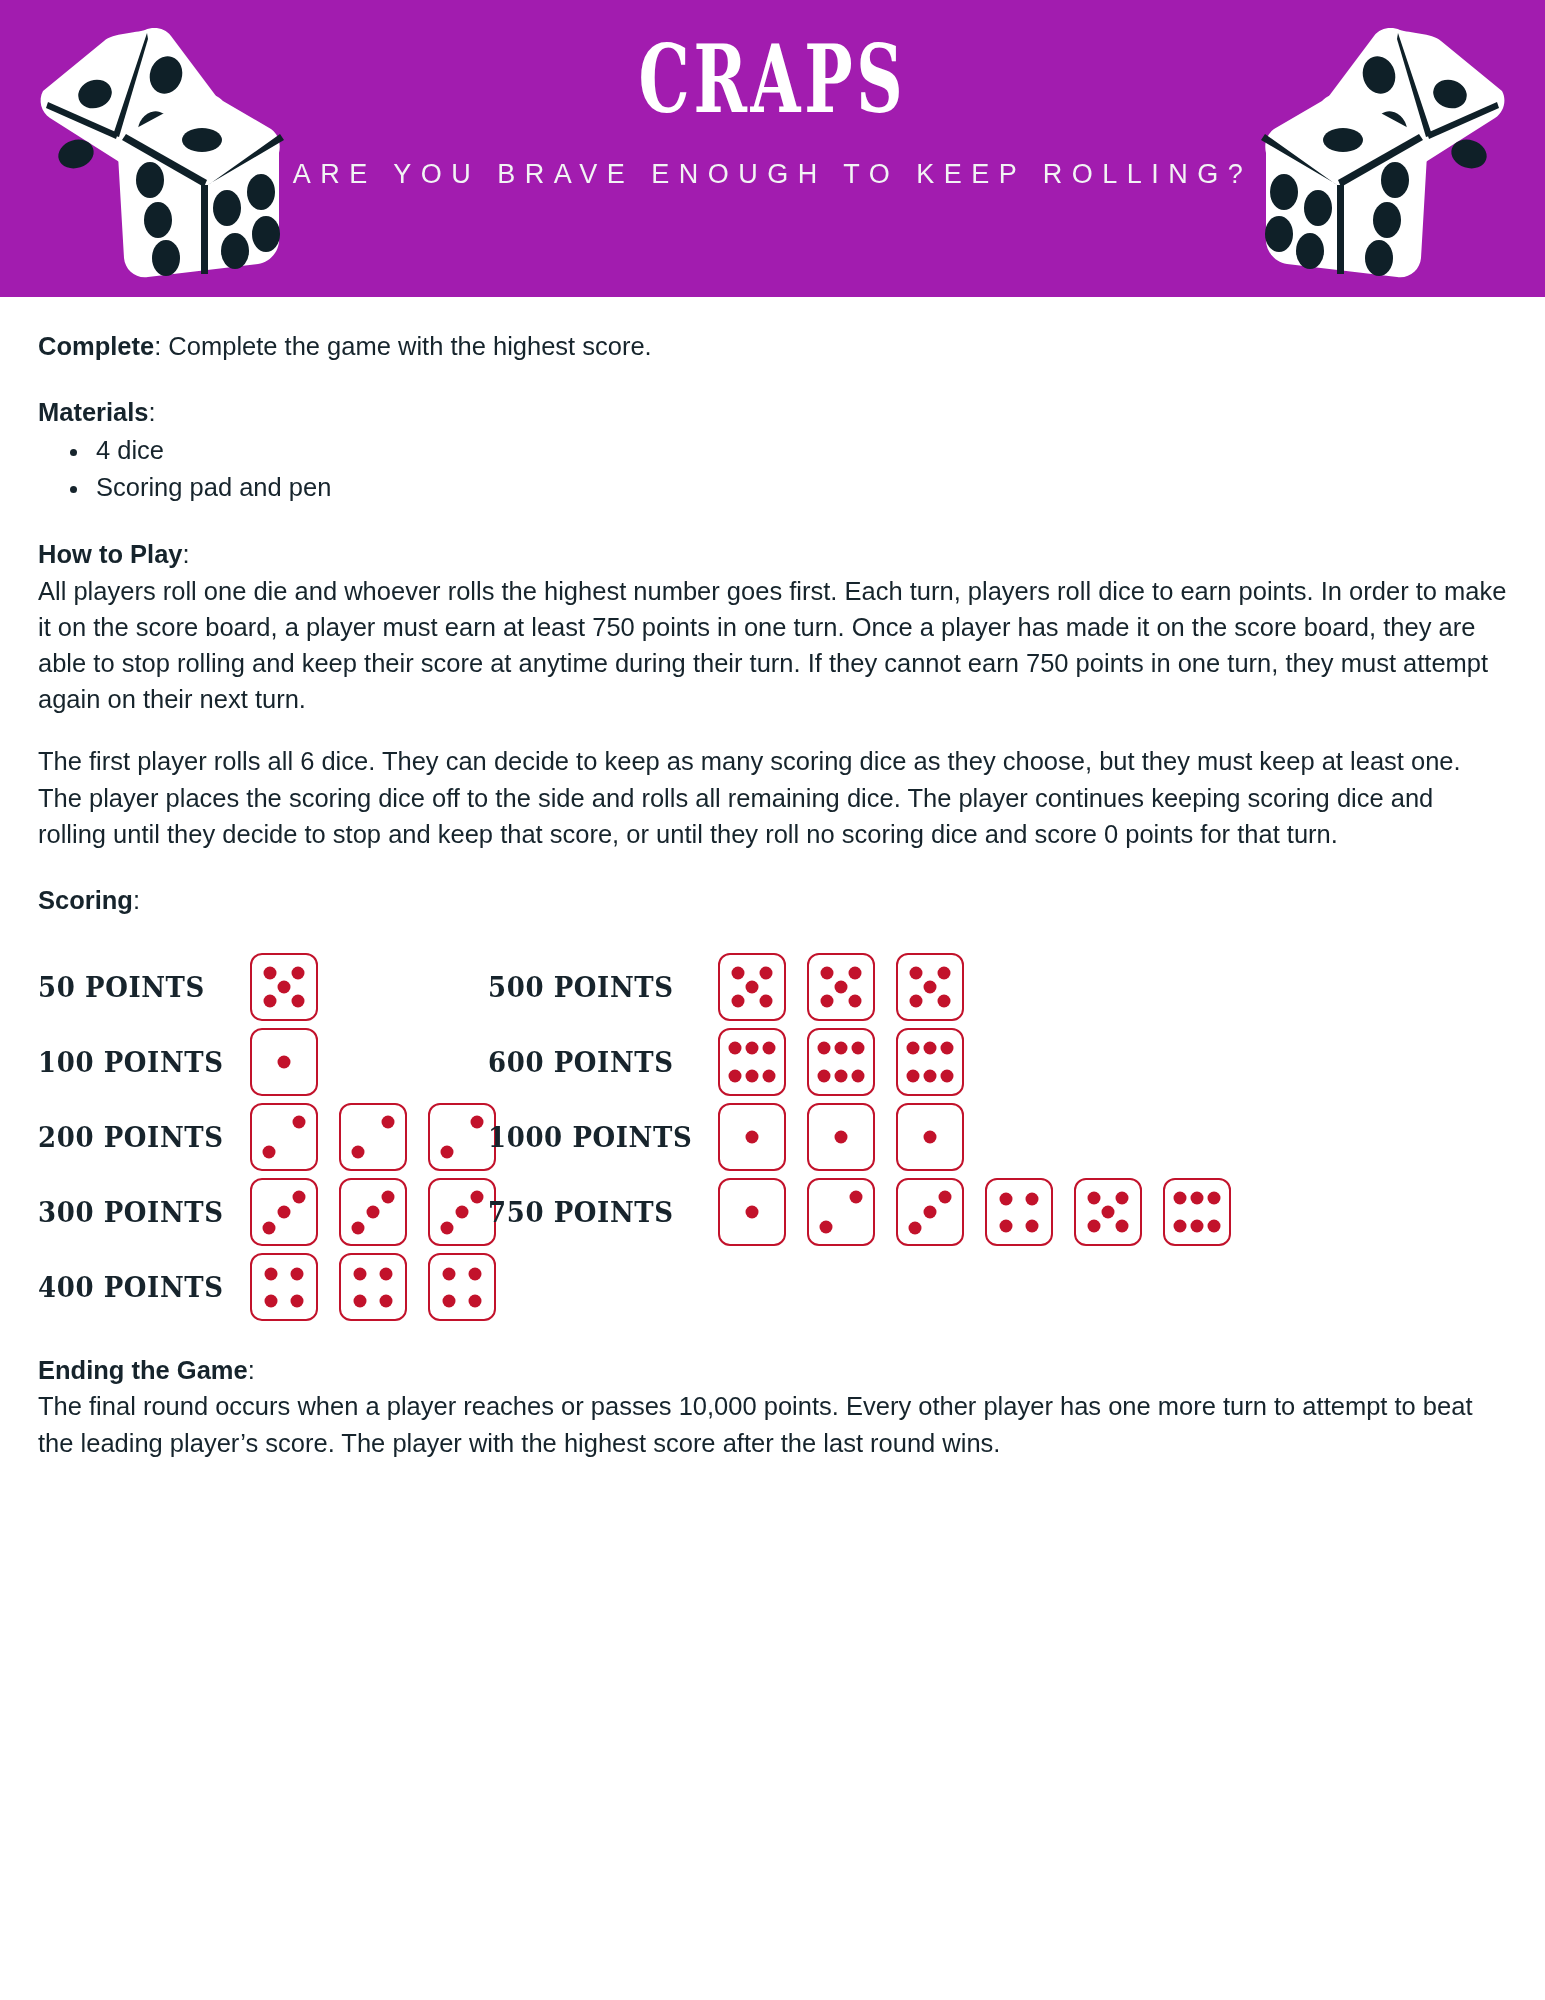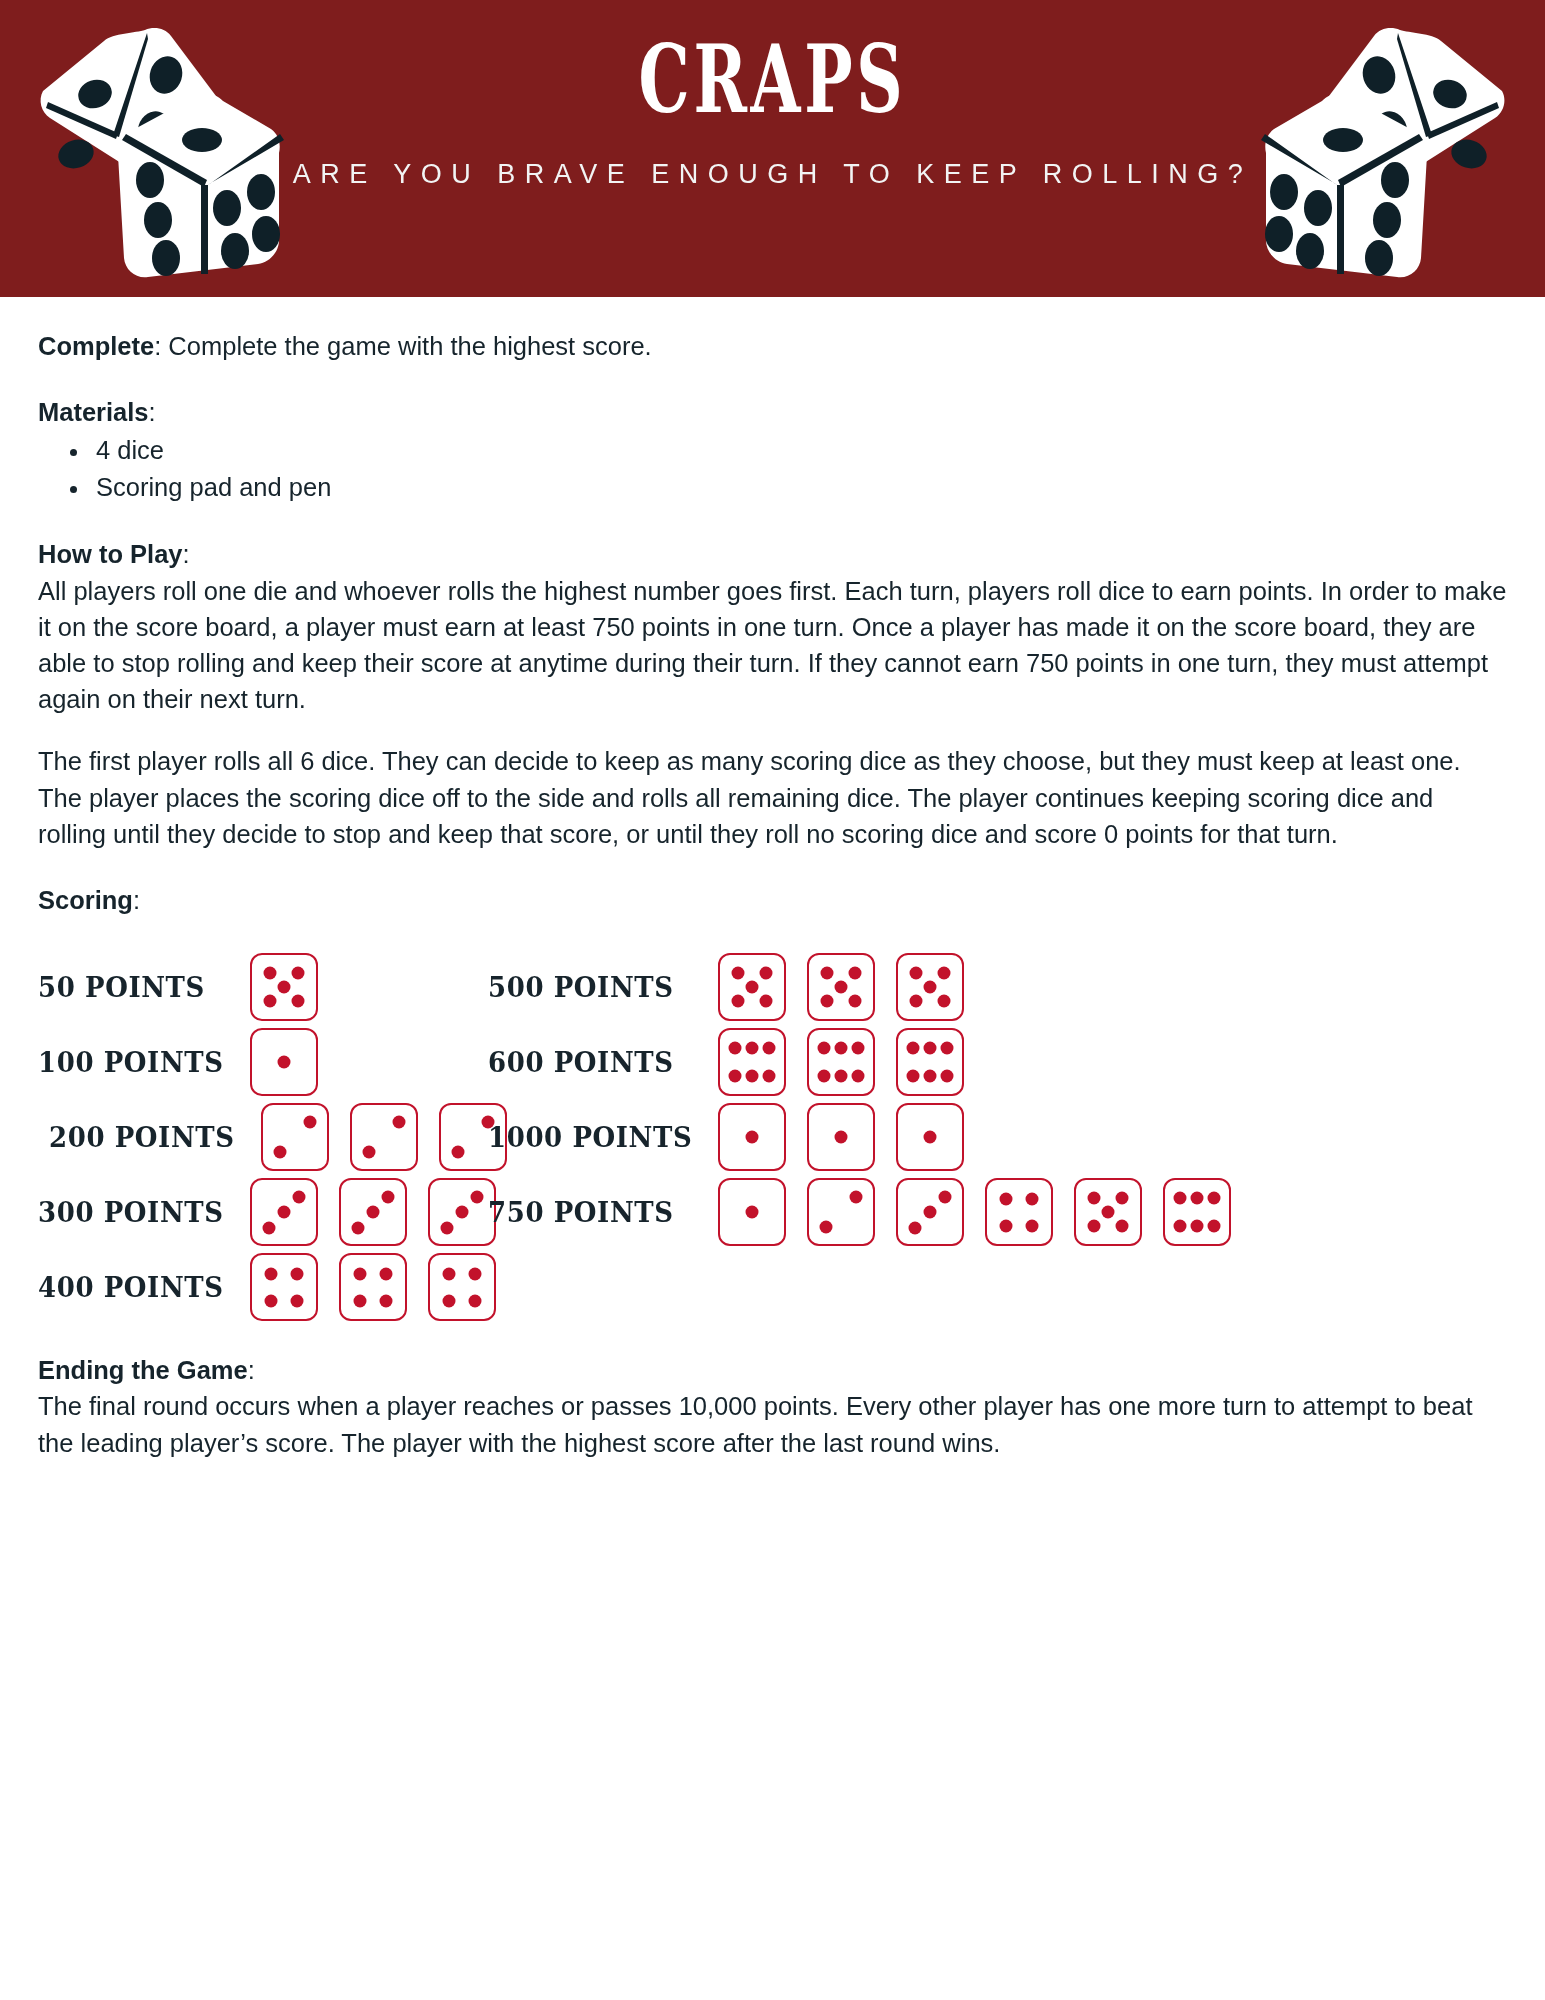--- a/index.html
+++ b/index.html
@@ -17,21 +17,21 @@
     height: 2000px;
     overflow: hidden;
     background: #ffffff;
   }
 
   
   .header {
     position: relative;
     width: 1545px;
     height: 297px;
-    background: #7f1d1d;
+    background: #a21caf;
     overflow: hidden;
   }
 
   .dice-art {
     position: absolute;
     top: 8px;
     width: 300px;
     height: 280px;
   }
   .dice-art.left  { left: 8px; }
@@ -299,21 +299,21 @@
           </div>
         </div>
         <div class="score-row" style="left: 0px; top: 75px;">
           <div class="score-label" style="width: 212px;">100 POINTS</div>
           <div class="dice-strip">
             <div class="die">
               <span class="pip" style="left: 50%; top: 50%;"></span>
             </div>
           </div>
         </div>
-        <div class="score-row" style="left: 11px; top: 150px;">
+        <div class="score-row" style="left: 0px; top: 150px;">
           <div class="score-label" style="width: 212px;">200 POINTS</div>
           <div class="dice-strip">
             <div class="die">
               <span class="pip" style="left: 27%; top: 73%;"></span>
               <span class="pip" style="left: 73%; top: 27%;"></span>
             </div>
             <div class="die">
               <span class="pip" style="left: 27%; top: 73%;"></span>
               <span class="pip" style="left: 73%; top: 27%;"></span>
             </div>

